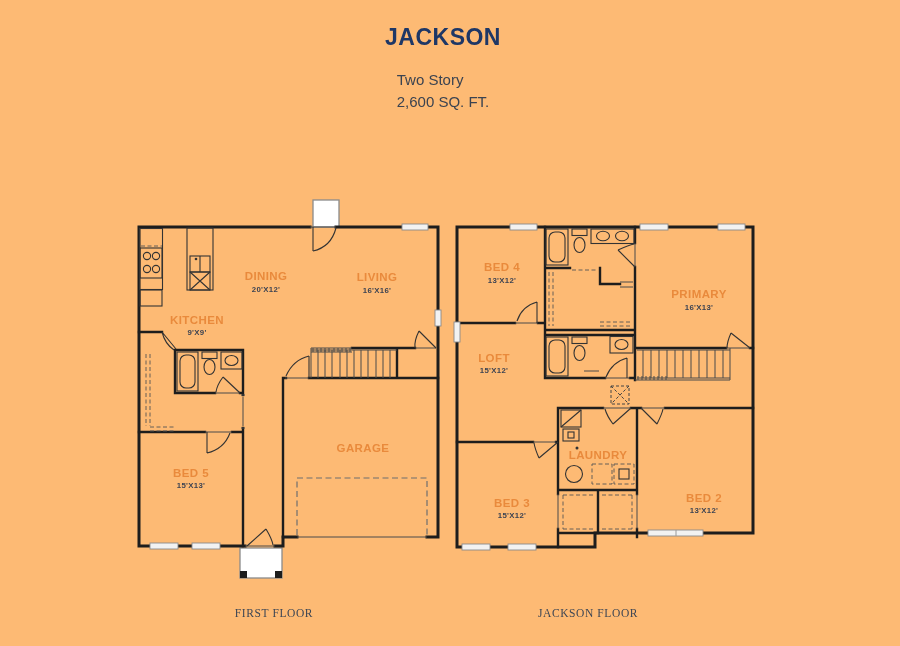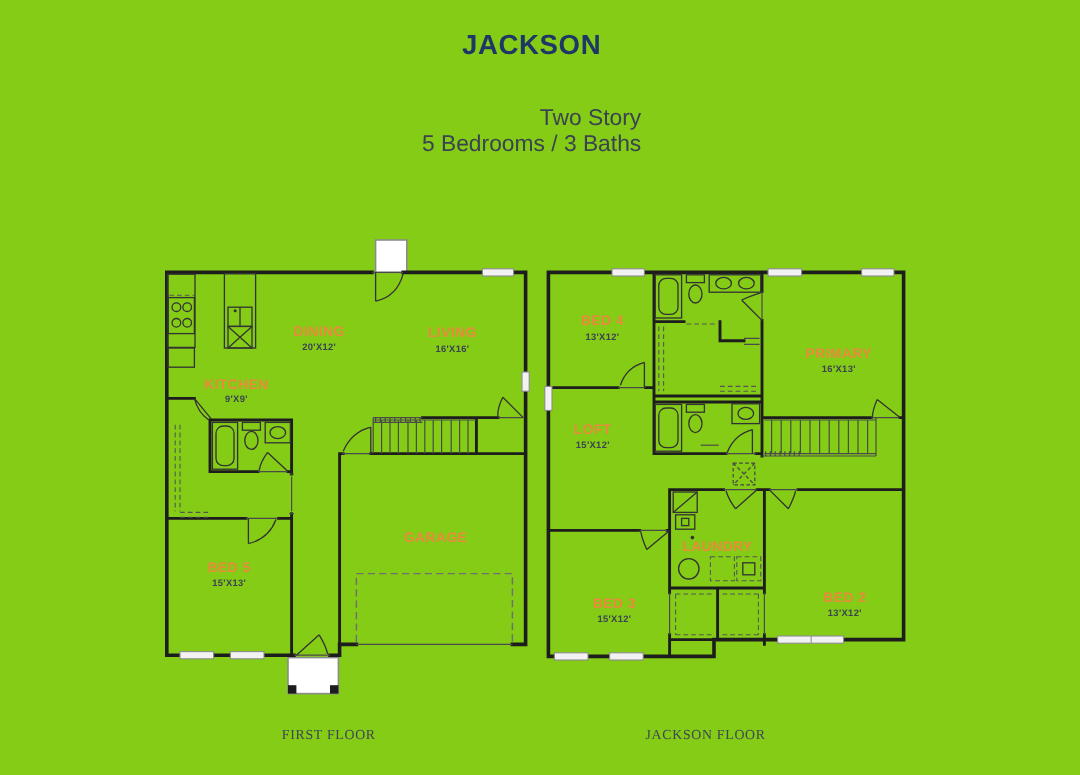--- a/index.html
+++ b/index.html
@@ -1,21 +1,21 @@
 <!DOCTYPE html>
 <html><head>
 <meta charset="utf-8">
 <style>
   html,body{margin:0;padding:0;background:#ffffff;}
-  .page{position:relative;width:900px;height:646px;background:#84cc16;overflow:hidden;
+  .page{position:relative;width:900px;height:646px;background:#fdba74;overflow:hidden;
         font-family:"Liberation Sans",sans-serif;}
   .title{position:absolute;left:443px;top:24px;transform:translateX(-50%);
          font-size:23px;font-weight:bold;letter-spacing:.5px;color:#1e3766;white-space:nowrap;}
-  .subtitle{position:absolute;left:443px;top:88px;transform:translateX(-50%);
-            text-align:right;font-size:19px;line-height:21.5px;color:#3b4350;white-space:nowrap;}
+  .subtitle{position:absolute;left:443px;top:69px;transform:translateX(-50%);
+            text-align:left;font-size:15px;line-height:21.5px;color:#3b4350;white-space:nowrap;}
   .caption{position:absolute;transform:translateX(-50%);font-size:11.5px;letter-spacing:.6px;
            color:#3d4654;white-space:nowrap;font-family:Liberation Serif, serif;}
   .cap-first{left:274px;top:607px;}
   .cap-second{left:588px;top:607px;}
   svg{position:absolute;}
   #ff{left:130px;top:195px;}
   #sf{left:450px;top:195px;}
   svg text{font-family:"Liberation Sans",sans-serif;}
   .room{fill:#e98a3c;font-size:11.5px;font-weight:bold;letter-spacing:.4px;text-anchor:middle;}
   .dims{fill:#3c4352;font-size:7.8px;font-weight:bold;letter-spacing:.3px;text-anchor:middle;}
@@ -33,21 +33,21 @@
 </style>
 </head>
 <body>
 
 <div class="page">
 
   <div class="title">JACKSON</div>
 
   <div class="subtitle">
     <div>Two Story</div>
-    <div>5 Bedrooms / 3 Baths</div>
+    <div>2,600 SQ. FT.</div>
   </div>
 
   <svg id="ff" width="315" height="395" viewBox="130 195 315 395">
 
     <g>
       <rect class="porch" x="313" y="200" width="26" height="27"></rect>
     </g>
     <g>
       <rect class="porch" x="240" y="548" width="42" height="30"></rect>
       <rect x="240" y="571" width="7" height="7" fill="#1d1d1d"></rect>

